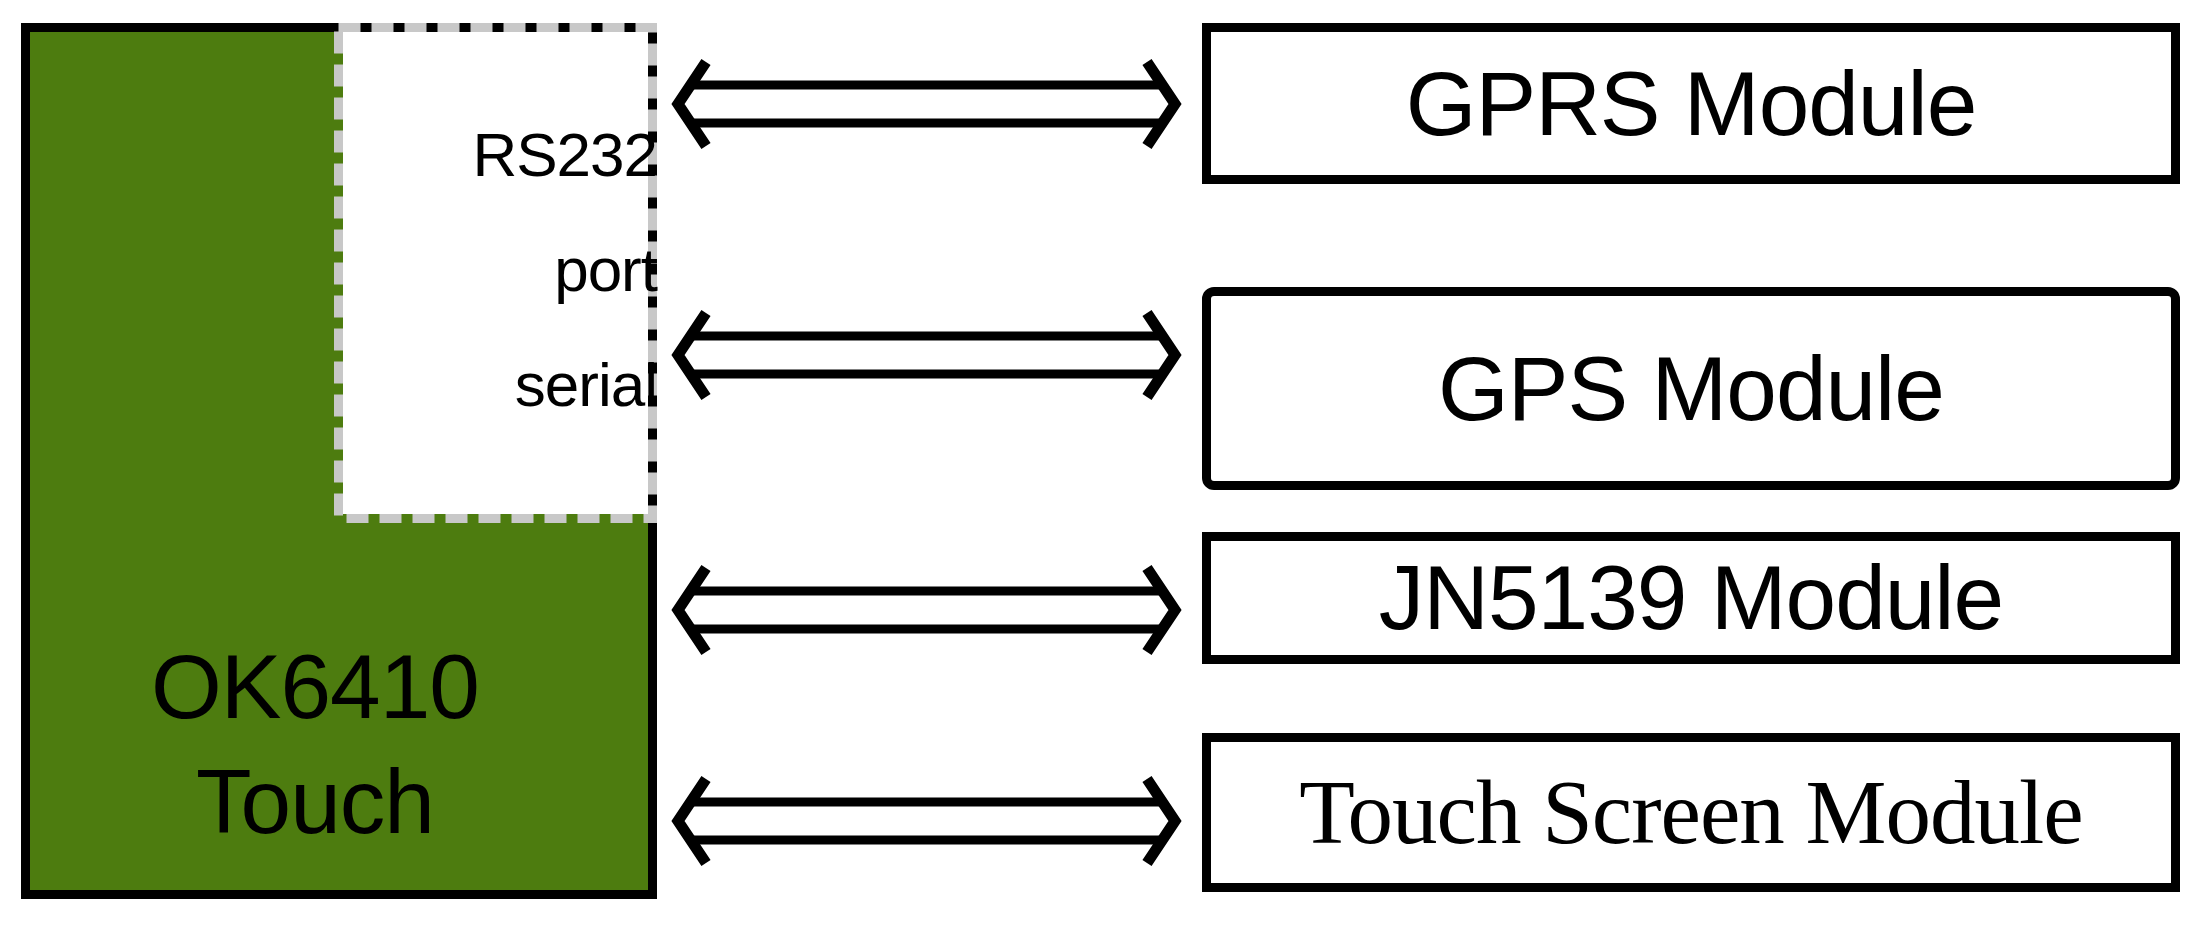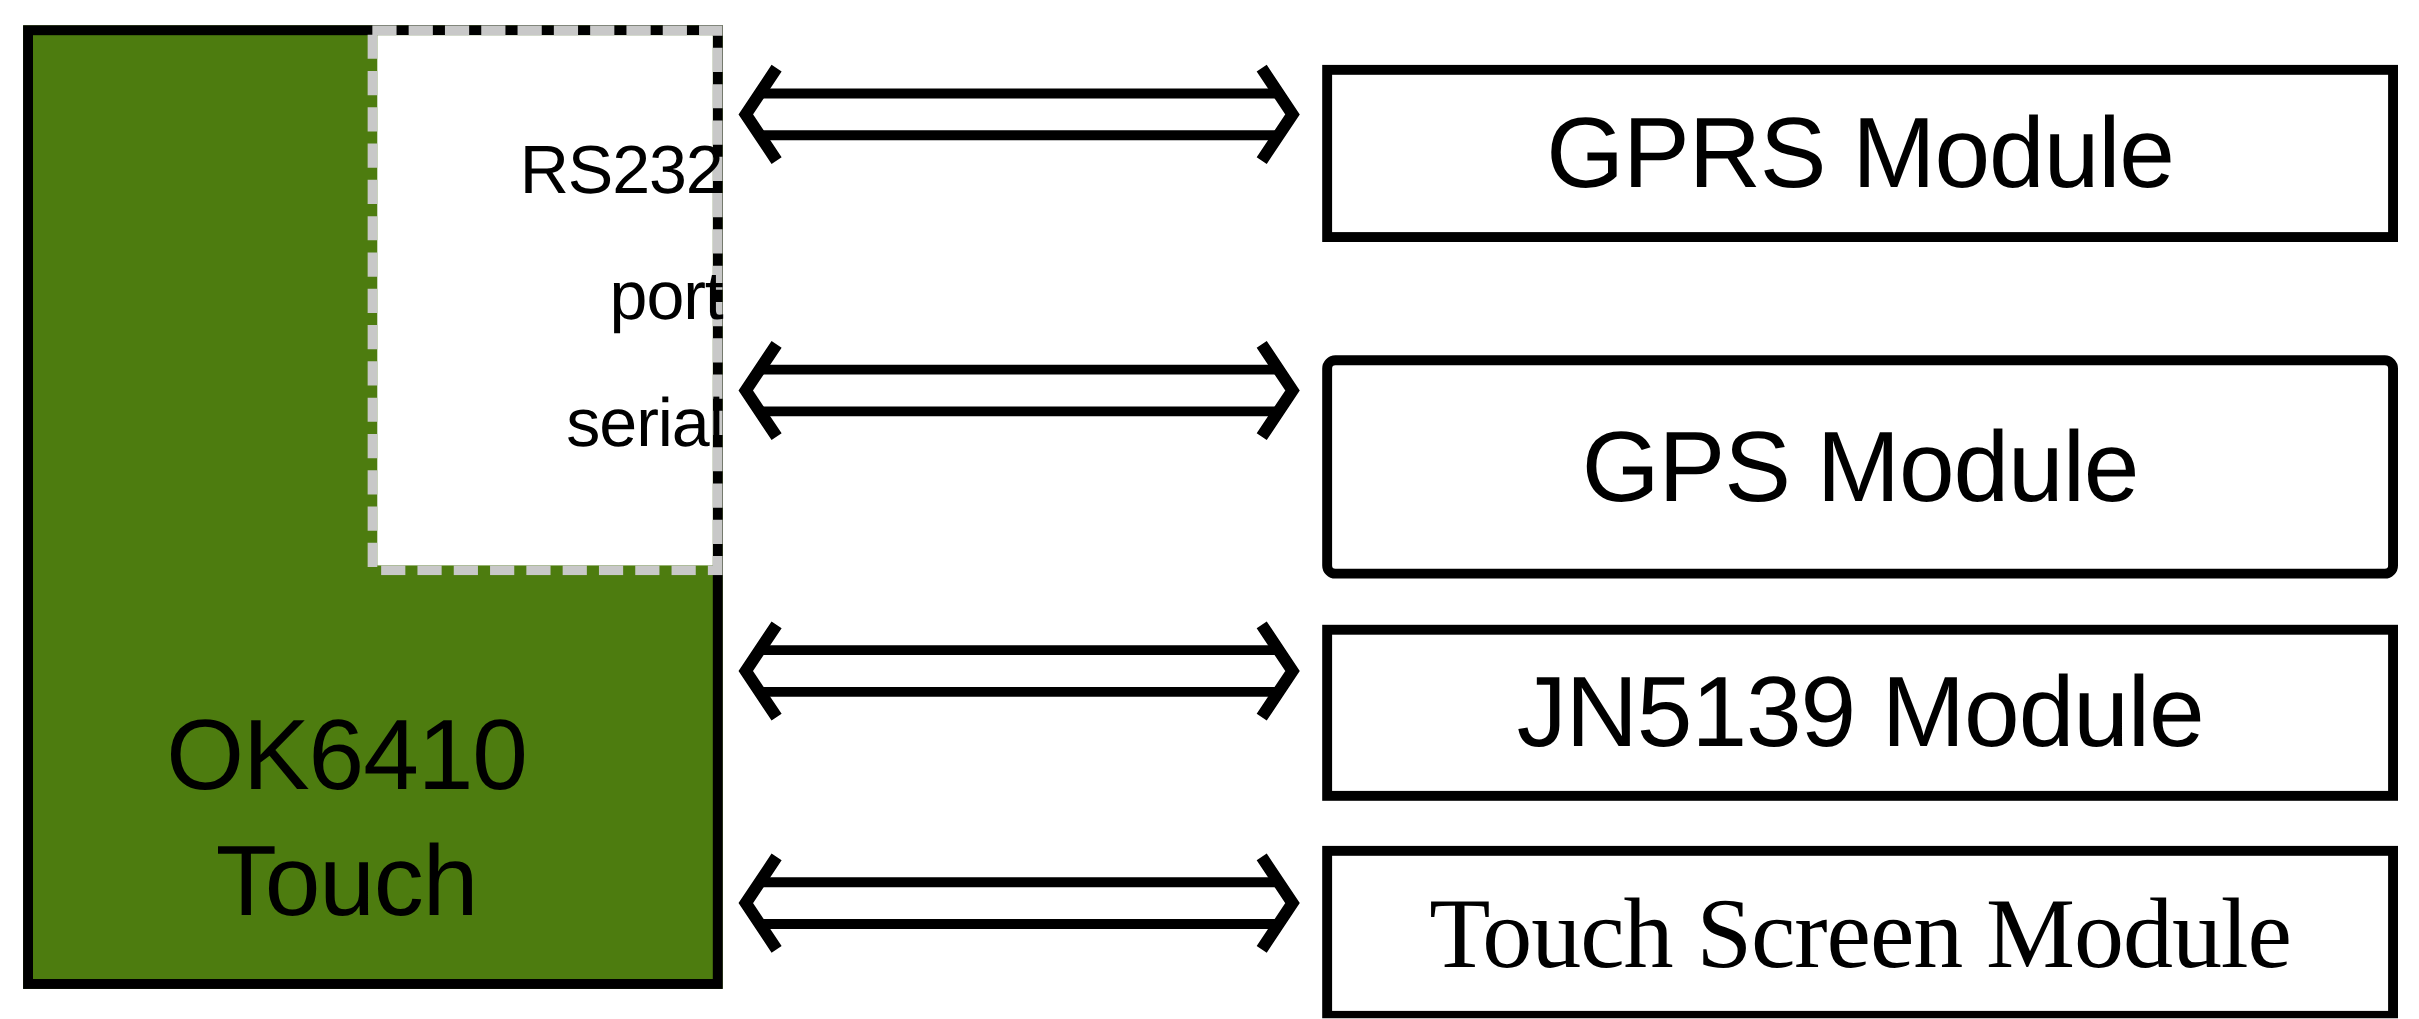--- a/index.html
+++ b/index.html
@@ -66,25 +66,24 @@
     left: 1202px;
     width: 978px;
     border: 9px solid #000000;
     background: #ffffff;
     display: flex;
     align-items: center;
     justify-content: center;
     font-size: 91px;
     letter-spacing: -1px;
     white-space: nowrap;
-    margin-top: 36px;
   }
   .pbox-1 { top: 23px;  height: 161px; }
   .pbox-2 { top: 287px; height: 203px; border-radius: 12px; }
-  .pbox-3 { top: 532px; height: 160px; }
+  .pbox-3 { top: 532px; height: 132px; }
   .pbox-4 { top: 733px; height: 159px; font-family: Liberation Serif, serif; }
   
   .arrow {
     position: absolute;
     left: 668px;
     width: 517px;
     height: 92px;
   }
   .arrow-1 { top: 58px; }
   .arrow-2 { top: 309px; }

